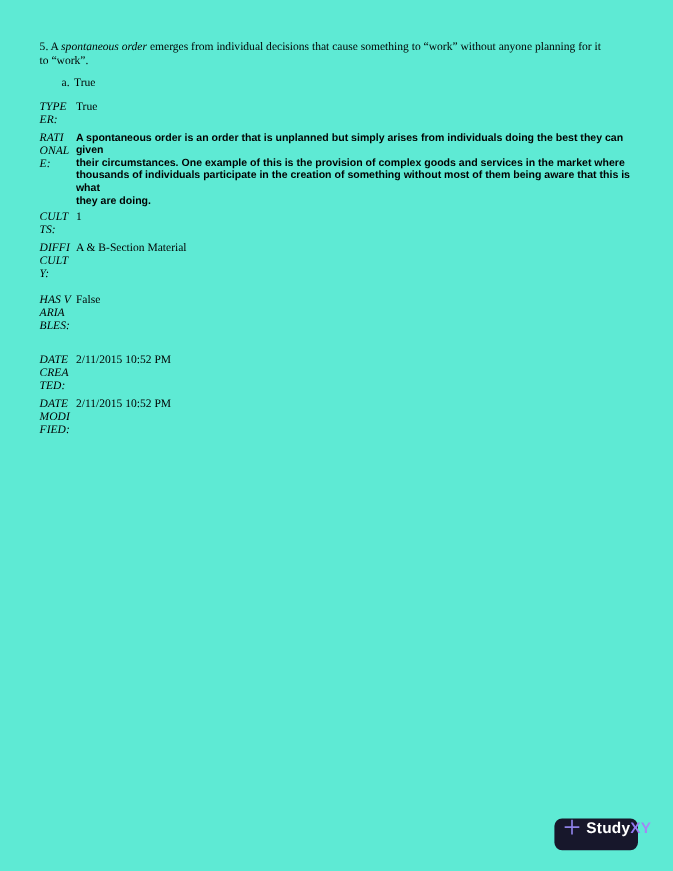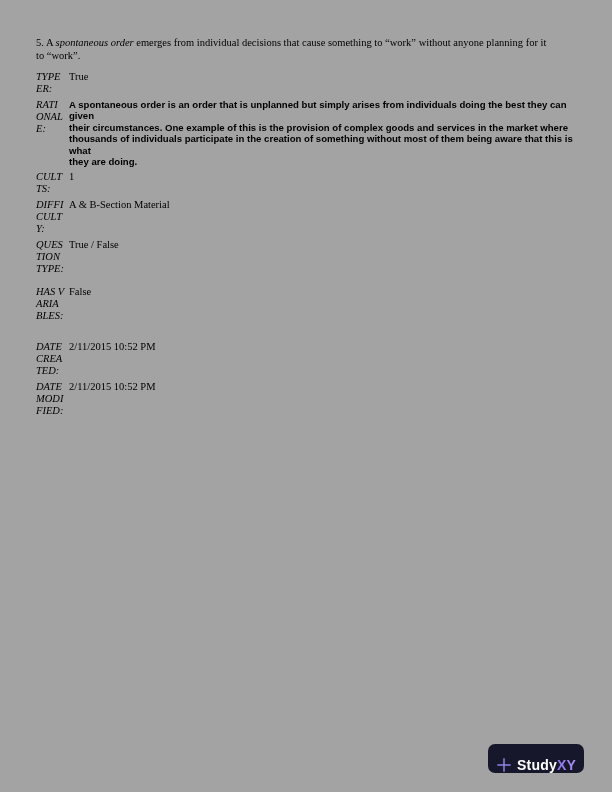--- a/index.html
+++ b/index.html
@@ -4,21 +4,21 @@
 <style>
   html, body {
     margin: 0;
     padding: 0;
     background: #ffffff;
   }
   .page {
     position: relative;
     width: 612px;
     height: 792px;
-    background: #a3a3a3;
+    background: #5eead4;
     font-family: "Liberation Serif", serif;
     color: #000000;
     overflow: hidden;
   }
   .content {
     position: absolute;
     left: 36px;
     top: 36px;
     width: 546px;
   }
@@ -74,28 +74,28 @@
   .meta-value.sans {
     font-family: "Liberation Sans", sans-serif;
     font-size: 9.6px;
     line-height: 11.4px;
     white-space: pre-line;
     font-weight: bold;
   }
   
   .logo-badge {
     position: absolute;
-    left: 488px;
+    left: 504px;
     top: 744px;
-    width: 96px;
+    width: 76px;
     height: 29px;
     background: #17172b;
     border-radius: 7px;
     display: flex;
-    align-items: flex-end;
+    align-items: flex-start;
     padding-left: 8px;
     box-sizing: border-box;
   }
   .logo-plus {
     width: 16px;
     height: 16px;
     flex: 0 0 16px;
     margin-right: 5px;
   }
   .logo-text {
@@ -118,20 +118,21 @@
 <body>
 
 <div class="page">
 
   <div class="content">
 
     <div class="question-text"><span>5. A </span><span class="italic">spontaneous order</span><span> emerges from individual decisions that cause something to “work” without anyone planning for it
 to “work”.</span></div>
 
     <div class="options">
+      <div class="option-row"><span class="opt-letter">a.</span><span>True</span></div>
     </div>
 
     <div class="meta-table">
 
       <div class="meta-row">
         <div class="meta-label">TYPE
 ER:</div>
         <div class="meta-value">True</div>
       </div>
 
@@ -151,26 +152,20 @@
         <div class="meta-value">1</div>
       </div>
 
       <div class="meta-row">
         <div class="meta-label">DIFFI
 CULT
 Y:</div>
         <div class="meta-value">A &amp; B-Section Material</div>
       </div>
 
-      <div class="meta-row">
-        <div class="meta-label">QUES
-TION
-TYPE:</div>
-        <div class="meta-value">True / False</div>
-      </div>
 
       <div class="meta-row gap-small">
         <div class="meta-label">HAS V
 ARIA
 BLES:</div>
         <div class="meta-value">False</div>
       </div>
 
       <div class="meta-row gap-large">
         <div class="meta-label">DATE

